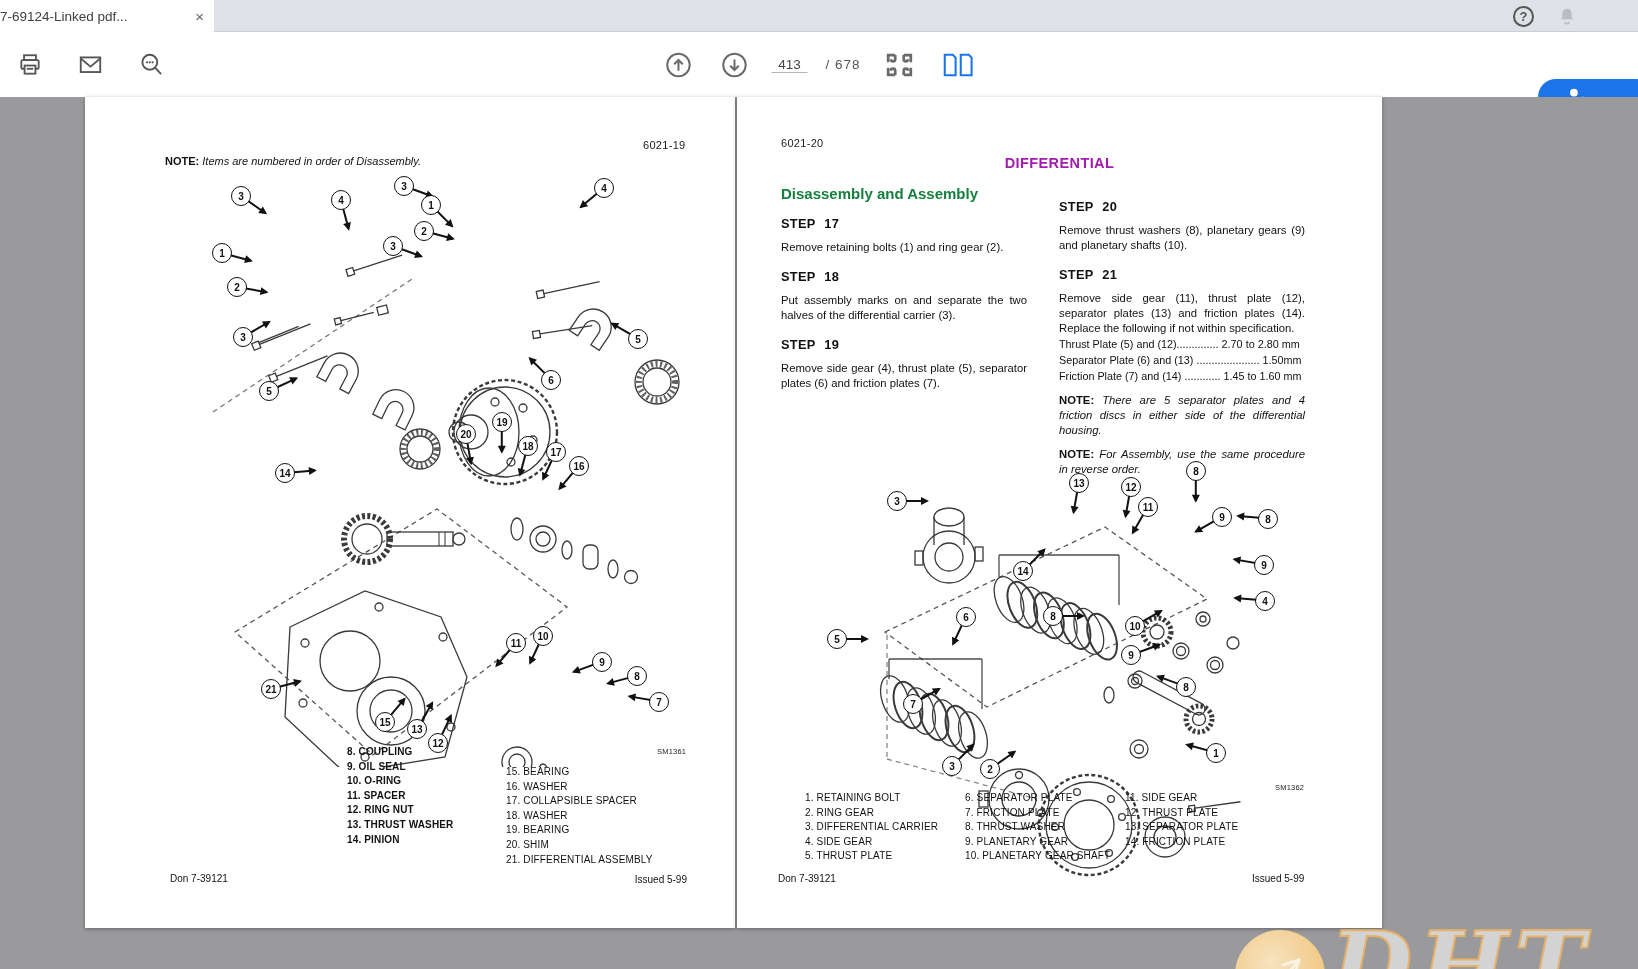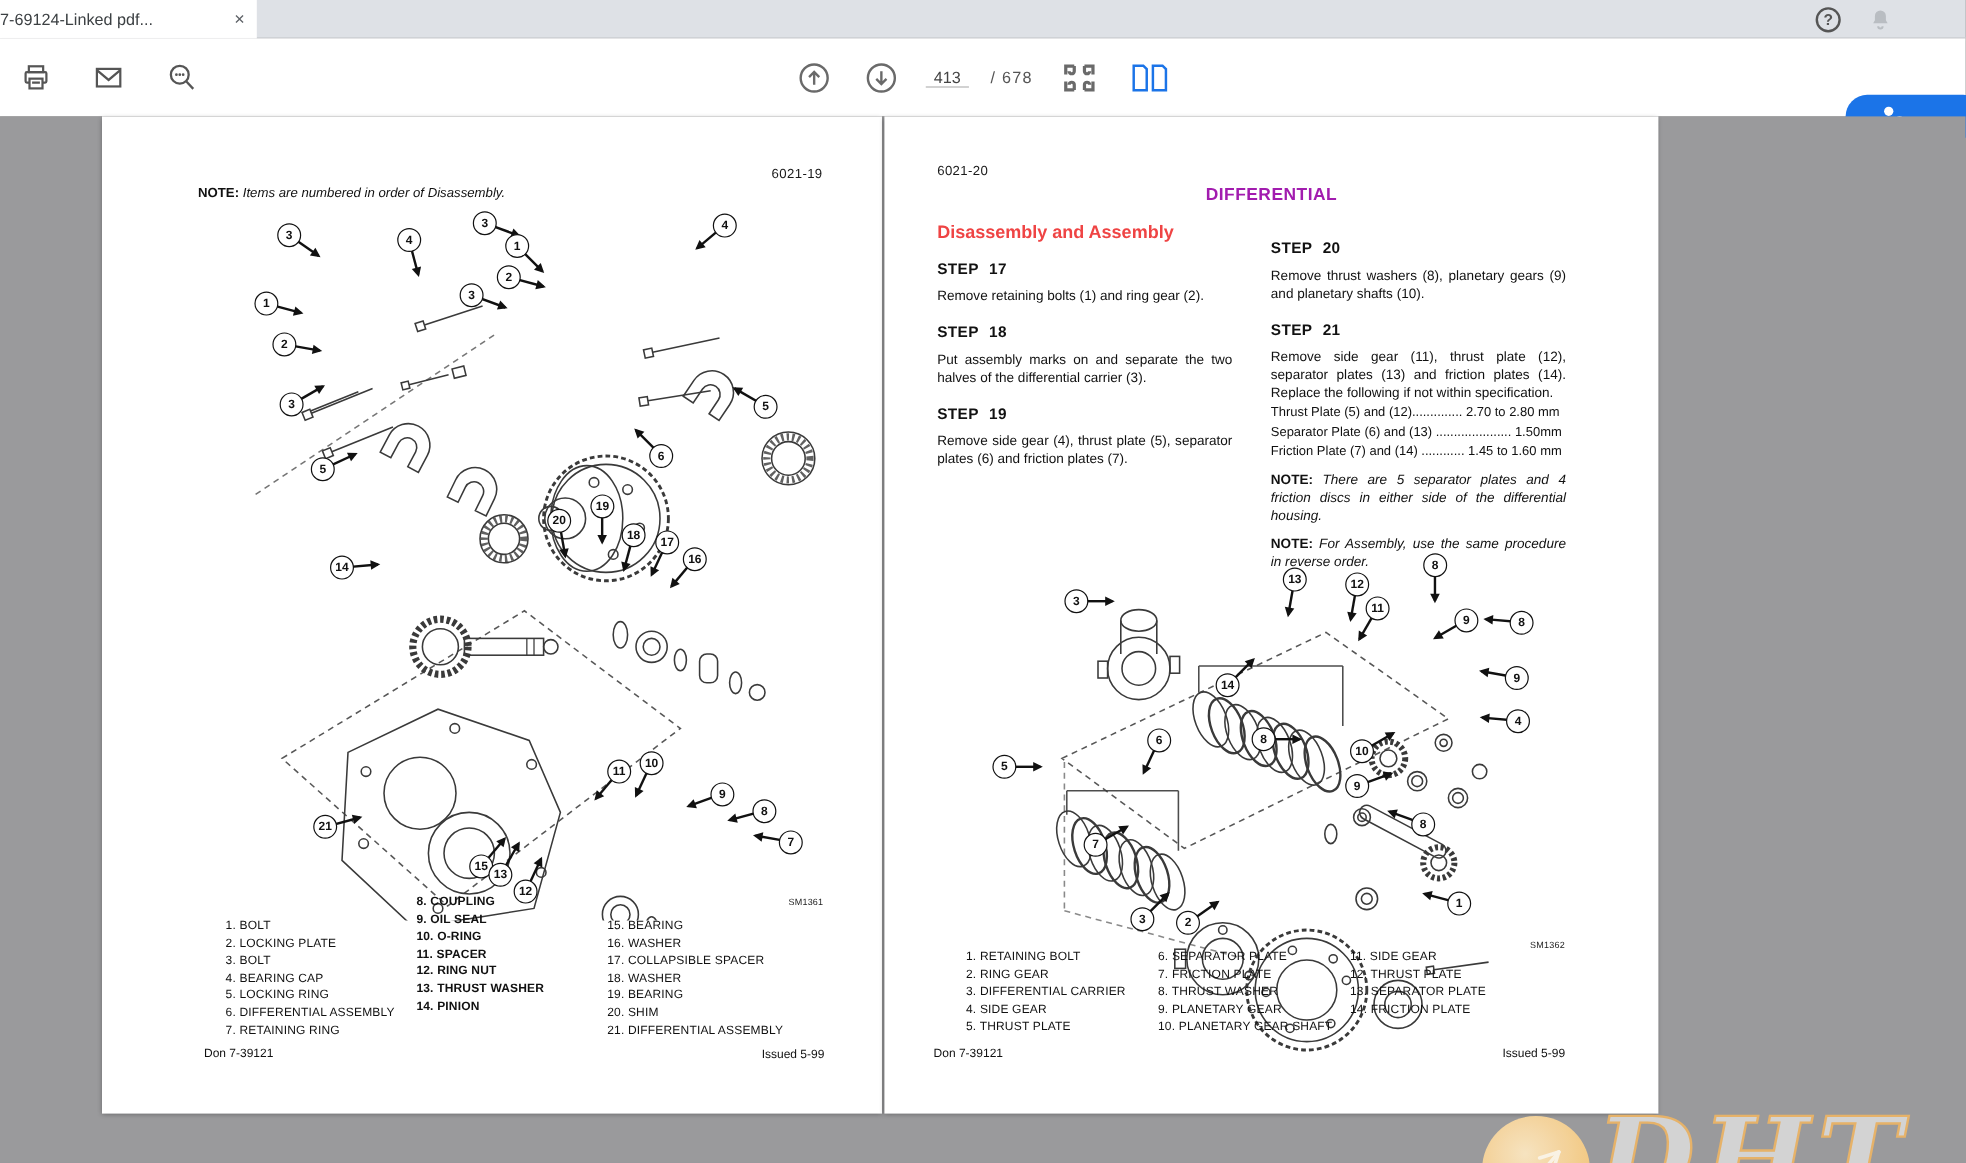--- a/index.html
+++ b/index.html
@@ -32,21 +32,21 @@
   .note-line { position:absolute; font-size:11px; color:#111; }
   .note-line b { font-weight:bold; }
   .note-line i { font-style:italic; }
   .sm-label { position:absolute; font-size:7.5px; color:#222; letter-spacing:.2px; }
 
   .parts-col { position:absolute; width:225px; }
   .part { font-size:10px; color:#111; line-height:14.6px; letter-spacing:.15px; white-space:nowrap; }
   .pfoot { position:absolute; font-size:10px; color:#111; }
 
   .doc-title { position:absolute; left:0; width:100%; text-align:center; font-size:14.5px; font-weight:bold; color:#a21caf; letter-spacing:.4px; }
-  .doc-sub { font-size:15px; font-weight:bold; color:#ef4444; margin-bottom:4px; }
+  .doc-sub { font-size:15px; font-weight:bold; color:#15803d; margin-bottom:4px; }
   .steps { position:absolute; width:246px; }
   .blk { margin-top:9px; font-size:11.3px; color:#111; }
   .blk-step { font-weight:bold; font-size:12.8px; word-spacing:5px; margin-top:14px; letter-spacing:.3px; }
   .blk-para { text-align:justify; line-height:1.33; }
   .blk-note { text-align:justify; line-height:1.33; }
   .blk-note .nlab { font-weight:bold; font-style:normal; }
   .blk-note .ntxt { font-style:italic; }
   .blk-spec { margin-top:2px; line-height:1.28; white-space:nowrap; font-size:10.8px; }
   .nlab:empty { display:none; }
 
@@ -369,21 +369,21 @@
         <div class="callout" style="left: 494px; top: 369px;">
           <span class="leader" style="transform: rotate(130deg);"></span>
           <span class="num">16</span>
         </div>
 
         <div class="callout" style="left: 186px; top: 592px;">
           <span class="leader" style="transform: rotate(-15deg);"></span>
           <span class="num">21</span>
         </div>
 
-        <div class="callout" style="left: 300px; top: 625px; margin-left: 16px;">
+        <div class="callout" style="left: 300px; top: 625px;">
           <span class="leader" style="transform: rotate(-50deg);"></span>
           <span class="num">15</span>
         </div>
 
         <div class="callout" style="left: 332px; top: 632px;">
           <span class="leader" style="transform: rotate(-60deg);"></span>
           <span class="num">13</span>
         </div>
 
         <div class="callout" style="left: 353px; top: 646px;">
@@ -412,30 +412,20 @@
         </div>
 
         <div class="callout" style="left: 574px; top: 605px;">
           <span class="leader" style="transform: rotate(190deg);"></span>
           <span class="num">7</span>
         </div>
       </div>
 
     <div class="sm-label" style="left:572px; top:650px;">SM1361</div>
 
-    <div class="parts-col" style="left:103px; top:668px;">
-
-    <div class="part">1. BOLT</div>
-        <div class="part">2. LOCKING PLATE</div>
-        <div class="part">3. BOLT</div>
-        <div class="part">4. BEARING CAP</div>
-        <div class="part">5. LOCKING RING</div>
-        <div class="part">6. DIFFERENTIAL ASSEMBLY</div>
-        <div class="part">7. RETAINING RING</div>
-      </div>
     <div class="parts-col" style="left:262px; top:648px;font-weight:bold;">
 
     <div class="part">8. COUPLING</div>
         <div class="part">9. OIL SEAL</div>
         <div class="part">10. O-RING</div>
         <div class="part">11. SPACER</div>
         <div class="part">12. RING NUT</div>
         <div class="part">13. THRUST WASHER</div>
         <div class="part">14. PINION</div>
       </div>

